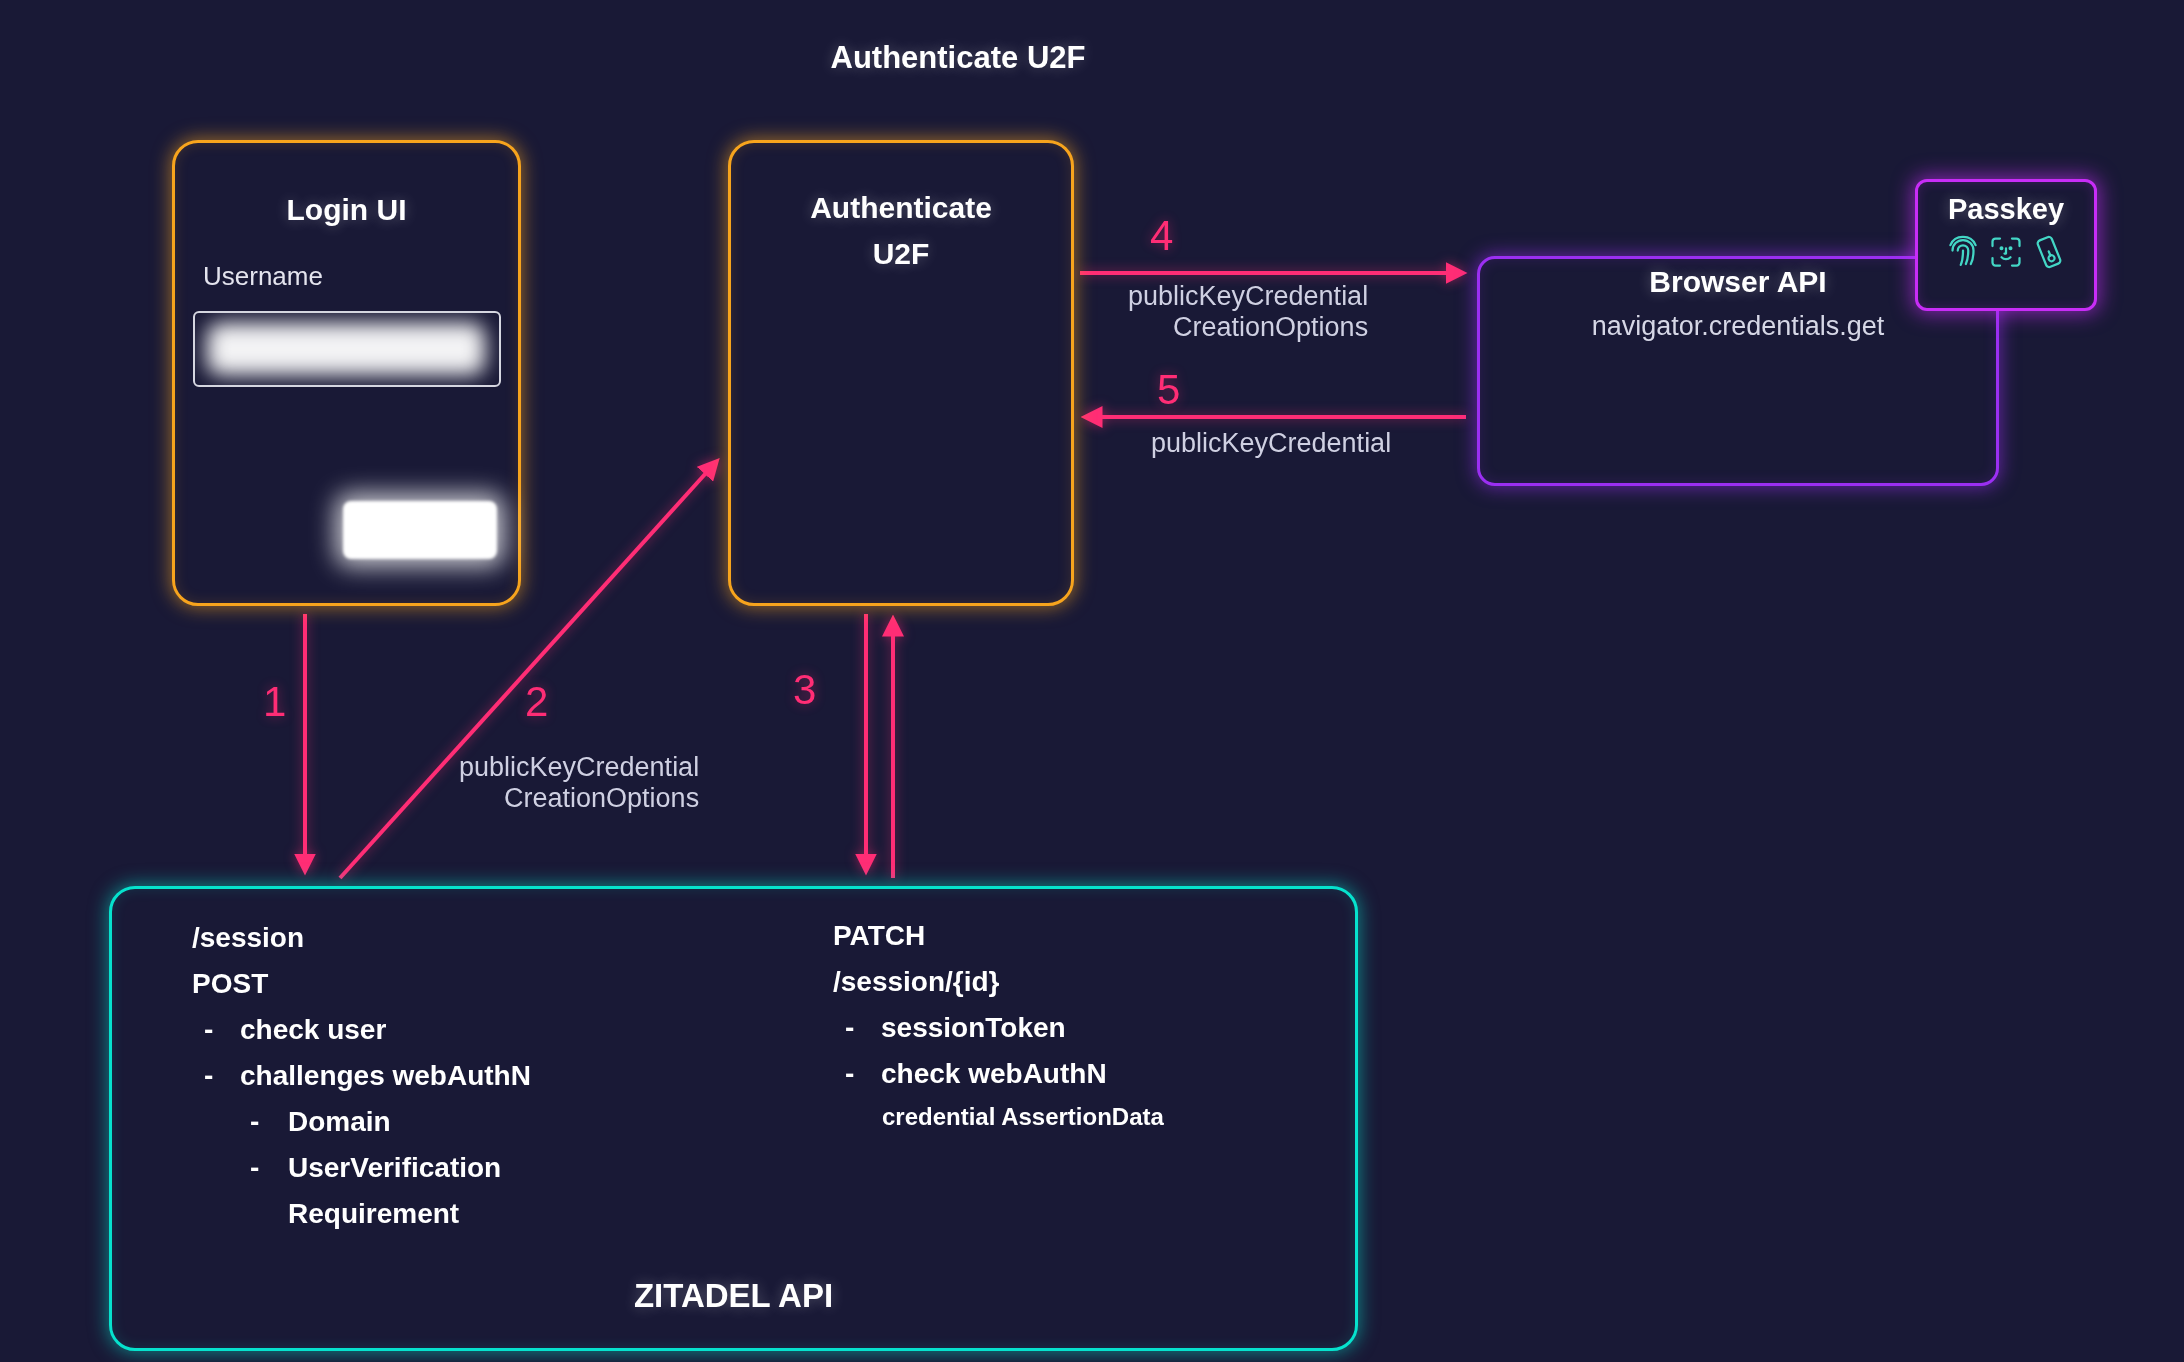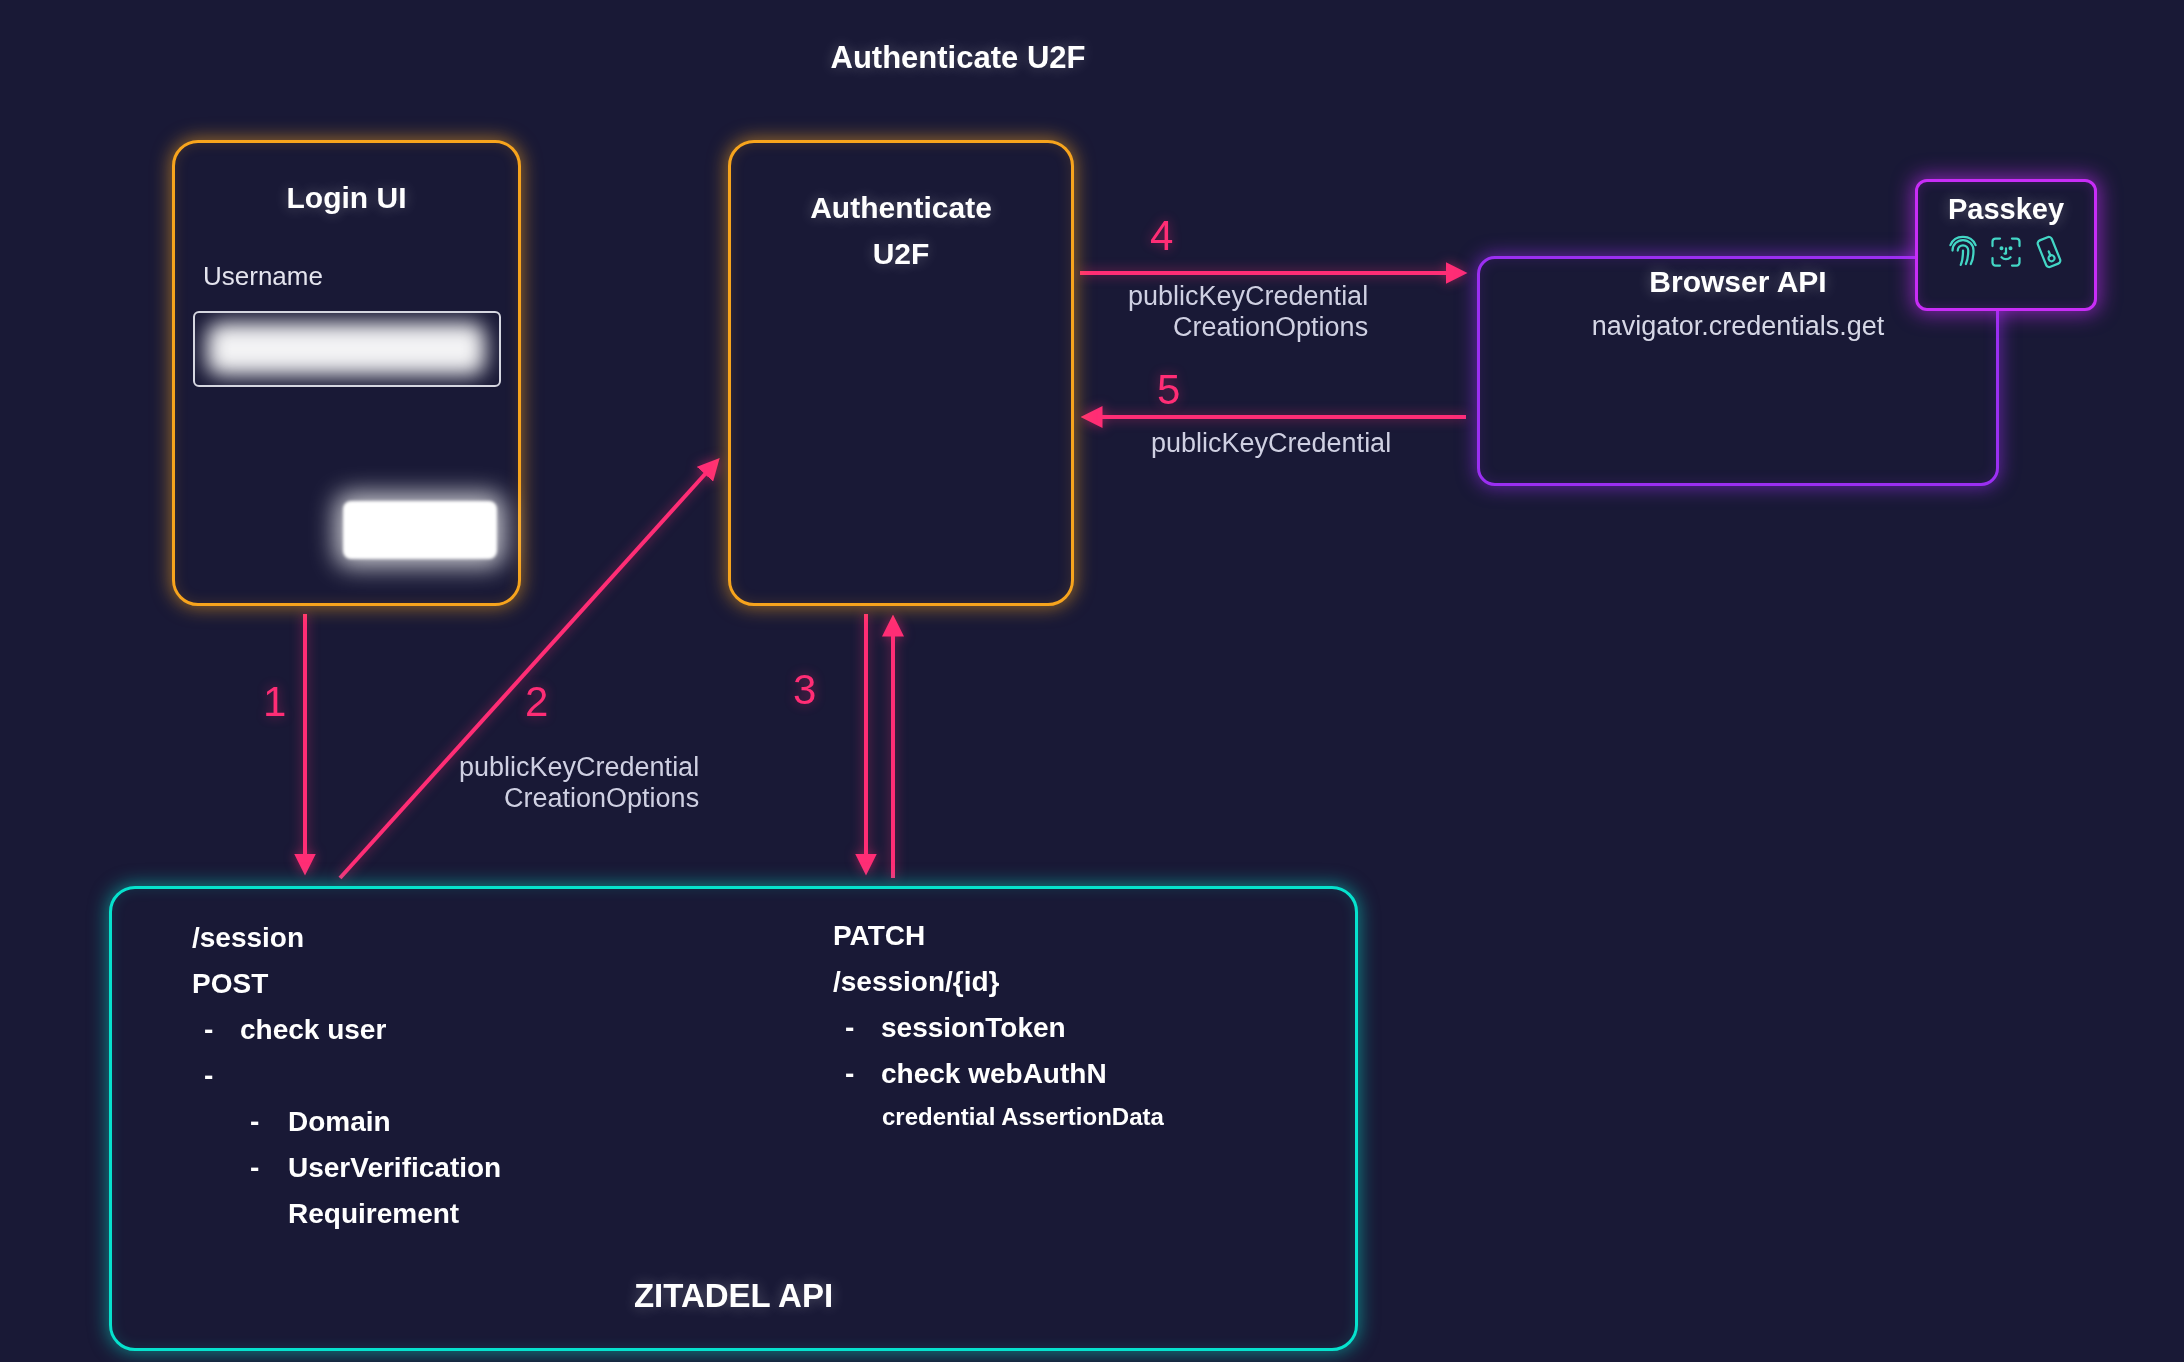--- a/index.html
+++ b/index.html
@@ -28,21 +28,21 @@
   .glow-teal    { border: 3px solid #06e2cd; box-shadow: 0 0 18px 2px rgba(6,226,205,.5), inset 0 0 14px rgba(6,226,205,.14); }
 
   .box-title {
     font-size: 30px; font-weight: bold; text-align: center;
     text-shadow: 0 0 14px rgba(255,255,255,.28);
     line-height: 46px;
   }
 
   
   #login-box { left: 172px; top: 140px; width: 349px; height: 466px; }
-  #login-box .box-title { margin-top: 32px; }
+  #login-box .box-title { margin-top: 44px; }
   .username-label {
     position: absolute; left: 28px; top: 118px;
     font-size: 26px; color: #e4e4ee; font-weight: normal;
   }
   .username-input {
     position: absolute; left: 18px; top: 168px; width: 308px; height: 76px;
     border: 2px solid #d5d6e0; border-radius: 6px; background: #191936;
     overflow: hidden;
   }
   .redacted-blob {
@@ -207,20 +207,21 @@
 
   <div id="post-block" class="api-block">
     <div>/session</div>
     <div>POST</div>
     <div class="li l1">
       <span class="dash">-</span>
       <span>check user</span>
     </div>
     <div class="li l1">
       <span class="dash">-</span>
+      <span>challenges webAuthN</span>
     </div>
     <div class="li l2">
       <span class="dash">-</span>
       <span>Domain</span>
     </div>
     <div class="li l2">
       <span class="dash">-</span>
       <span class="wrap-narrow">UserVerification Requirement</span>
     </div>
   </div>

